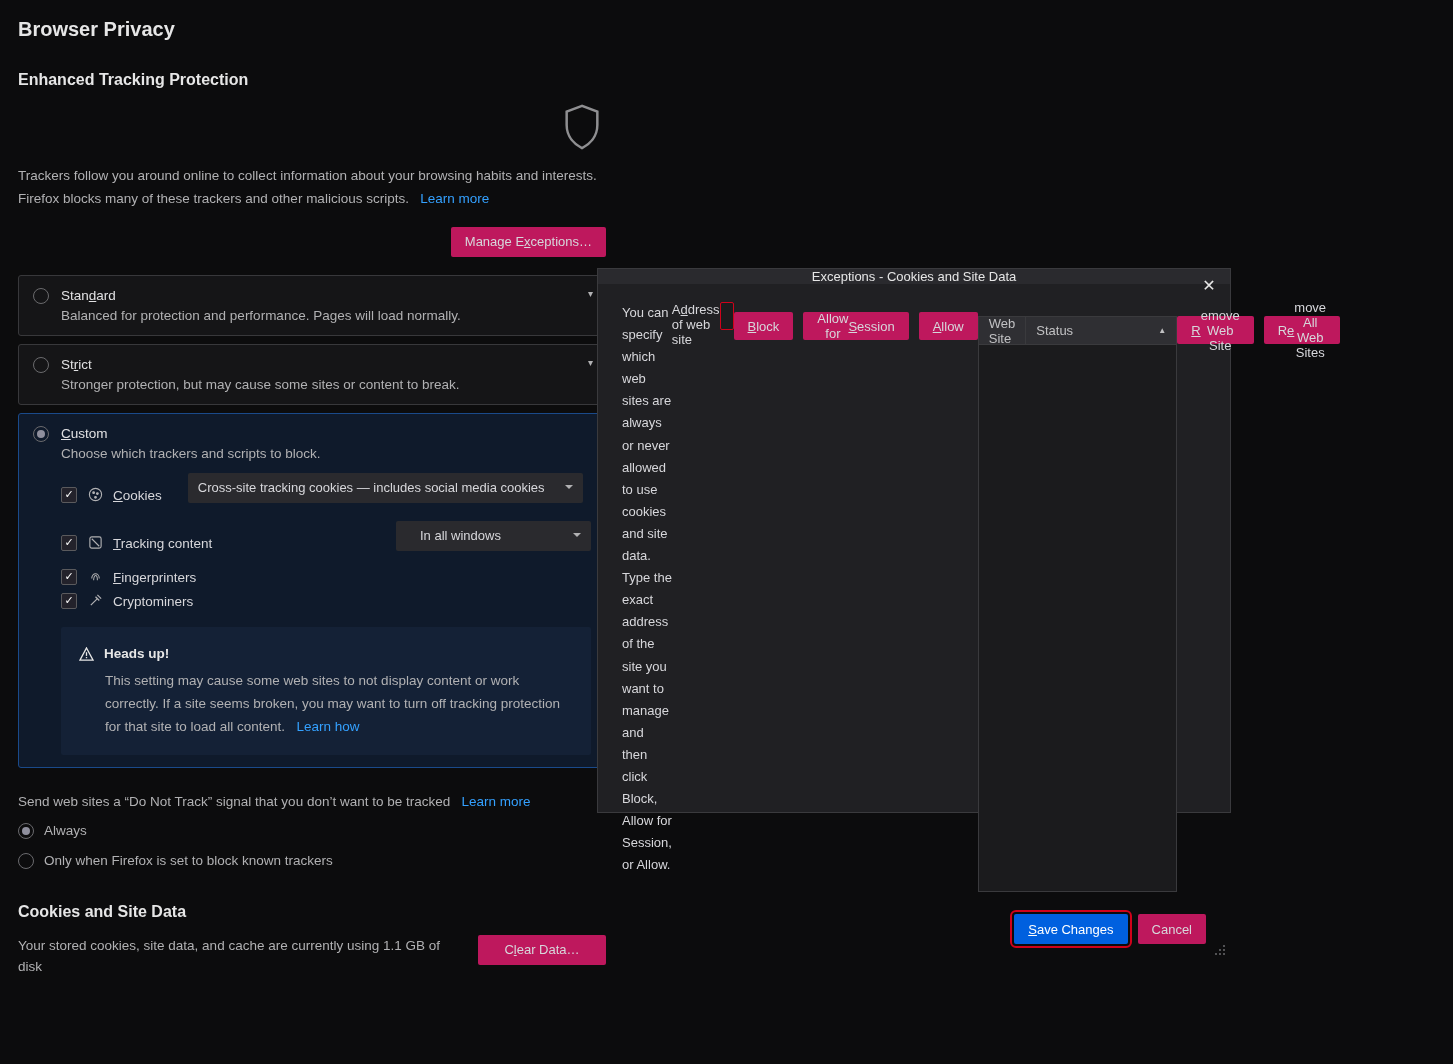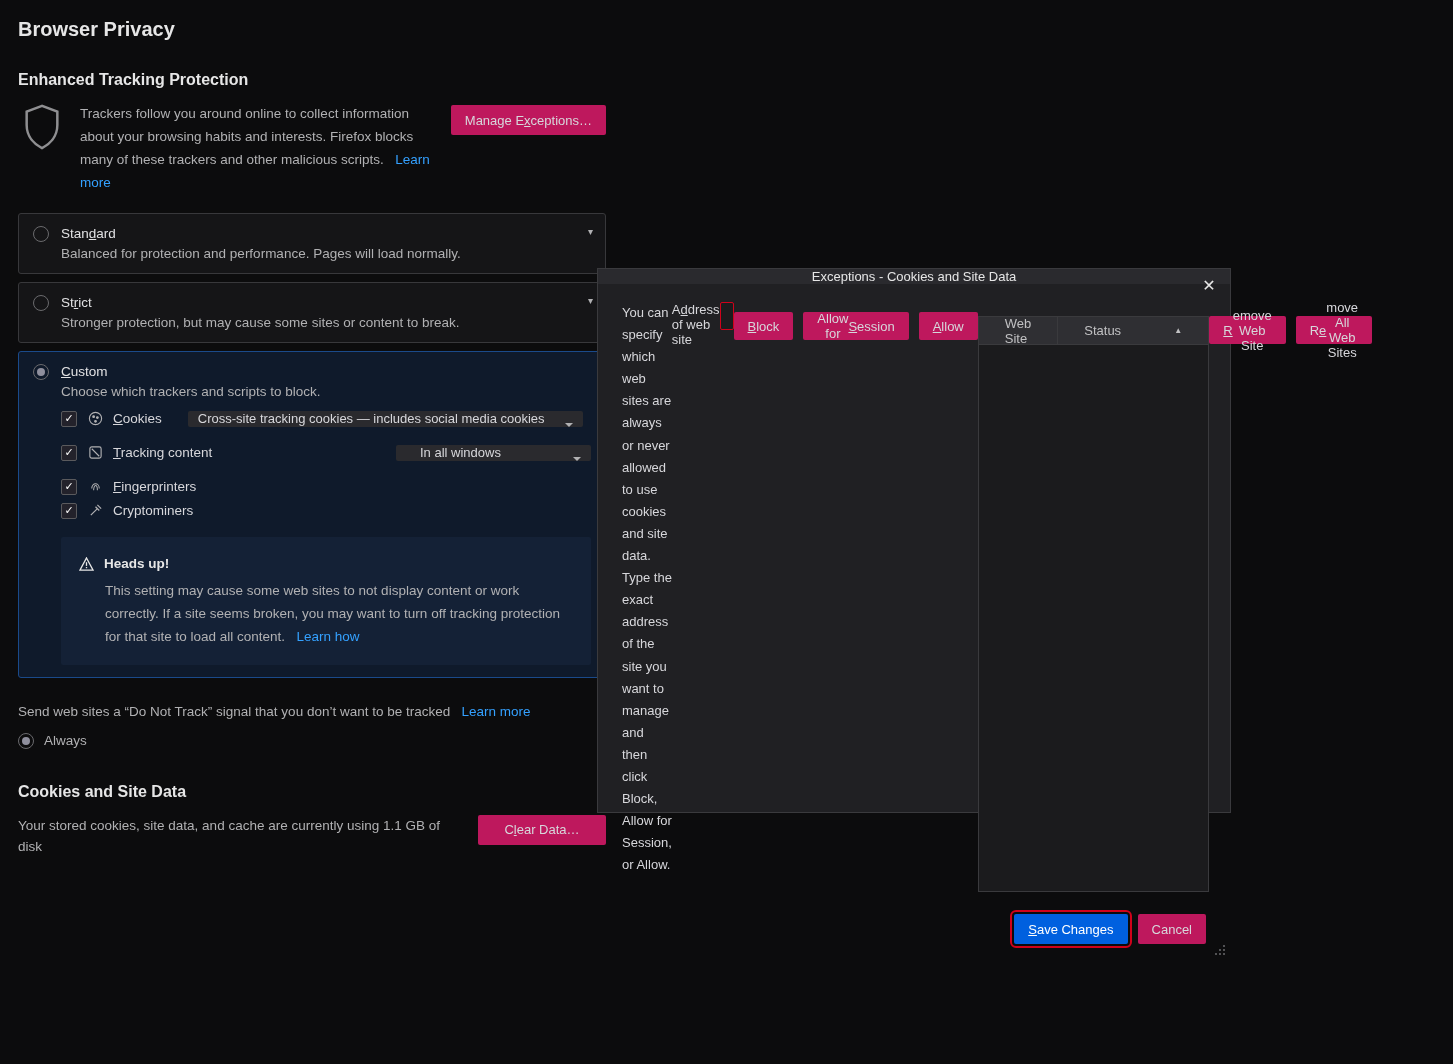--- a/index.html
+++ b/index.html
@@ -23,23 +23,24 @@
     margin-bottom: 30px;
   }
   h2.section-title {
     font-size: 16px;
     font-weight: 600;
     color: #e6e6e6;
     margin-bottom: 14px;
   }
   .etp-row {
     display: flex;
-    align-items: flex-start;
+    align-items: flex-end;
     gap: 14px;
     margin-bottom: 18px;
+    flex-direction: column;
   }
   .etp-shield {
     width: 48px; height: 48px;
     flex: 0 0 48px;
     display: flex; align-items: center; justify-content: center;
     color: #8f8f91;
   }
   .etp-desc {
     flex: 1;
     line-height: 1.7;
@@ -95,35 +96,35 @@
     flex-shrink: 0;
   }
   .radio.checked::after {
     content: ""; width: 8px; height: 8px; border-radius: 50%;
     background: #8f8f9d;
   }
   .radio-label { color: #e1e1e3; font-weight: 500; }
   .radio-sub { margin-left: 28px; color: #b1b1b3; }
   .custom-body { margin-left: 28px; margin-top: 12px; }
   .opt-row {
-    display: flex; align-items: center;
+    display: flex; align-items: flex-end;
     gap: 10px; margin-bottom: 18px;
   }
   .chk {
     width: 16px; height: 16px; border-radius: 2px;
     background: #23222b; border: 1px solid #5a5a5d;
     display: inline-flex; align-items: center; justify-content: center;
     color: #fff; font-size: 11px;
   }
   .chk.checked::after { content: "✓"; }
   .opt-icon { width: 16px; height: 16px; color: #b1b1b3; display:inline-flex; align-items:center; justify-content:center; }
   .opt-label { color: #d7d7db; }
   .dropdown {
     background: #2a2a2e; color: #d7d7db;
-    height: 16px; border: none; border-radius: 2px;
+    height: 30px; border: none; border-radius: 2px;
     padding: 0 26px 0 10px; min-width: 180px;
     font-size: 13px; display: inline-flex; align-items: center;
     position: relative; cursor: pointer;
   }
   .dropdown::after {
     content: ""; position: absolute; right: 10px; top: 12px;
     border: 4px solid transparent; border-top-color: #b1b1b3;
   }
   .dd-cookies { margin-left: 16px; width: 395px; }
   .dd-tracking-wrap { margin-left: auto; width: 195px; padding-left: 24px; }
@@ -188,21 +189,21 @@
     margin-top: 10px;
     display:flex; justify-content:flex-end; gap:10px;
   }
   .btn.small { height:28px; padding: 0 14px; font-size:13px; }
   .table-wrap { margin-top: 14px; flex:1; display:flex; flex-direction:column; }
   .table-head {
     display:flex; height:28px; background:#2f2f33;
     border:1px solid #3a3a3d; border-bottom:none;
   }
   .th {
-    display:flex; align-items:center; padding: 0 26px;
+    display:flex; align-items:center; padding: 0 10px;
     color:#c1c1c3;
     border-right:1px solid #3a3a3d;
   }
   .th:last-child { border-right:none; position:relative;justify-content:flex-end; }
   .th.website { flex:1; }
   .th.status { width:150px; }
   .sort-tri {
     font-size:8px;
     color:#c1c1c3;
     margin-left:auto;
@@ -348,20 +349,24 @@
 
     <div class="dnt-area">
       <div style="margin-bottom:14px;">
         <span>Send web sites a “Do Not Track” signal that you don’t want to be tracked</span>&nbsp;&nbsp;
         <a class="link">Learn more</a>
       </div>
       <div class="dnt-line">
         <span class="radio checked"></span>
         <span>Always</span>
       </div>
+      <div class="dnt-line">
+        <span class="radio"></span>
+        <span>Only when Firefox is set to block known trackers</span>
+      </div>
     </div>
 
     <div class="cookies-section">
       <h2 class="section-title">Cookies and Site Data</h2>
       <div class="cookies-row">
         <span style="max-width:440px; line-height:1.6;">Your stored cookies, site data, and cache are currently using 1.1 GB of disk</span>
         <button class="btn" style="width:130px;">
           C<span class="u">l</span>ear Data…
         </button>
       </div>

